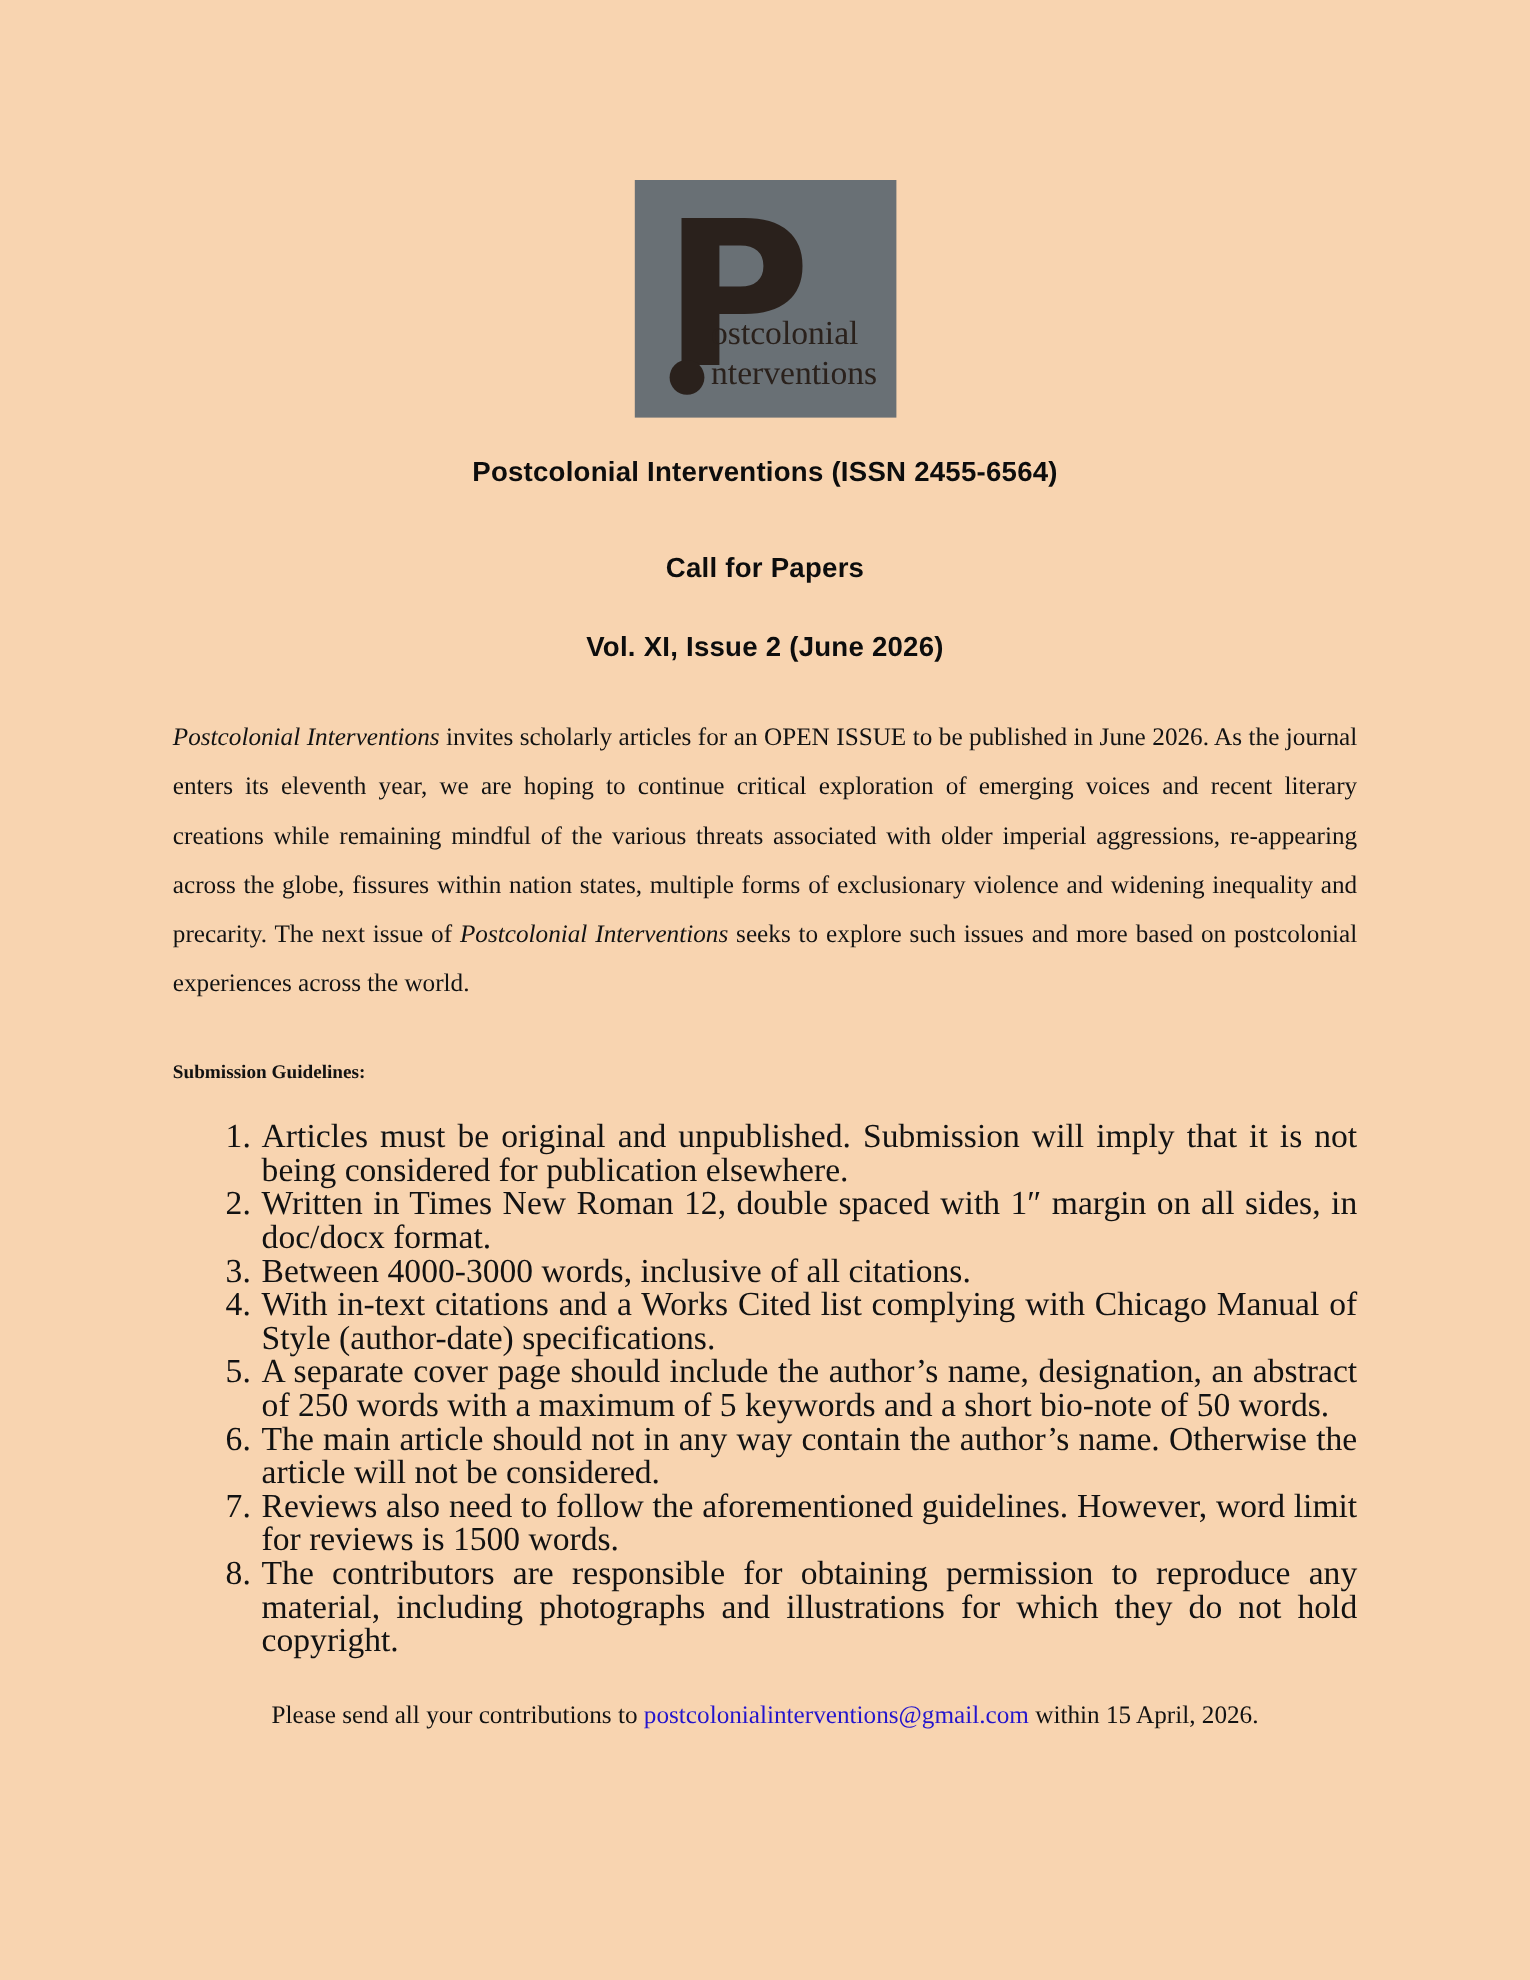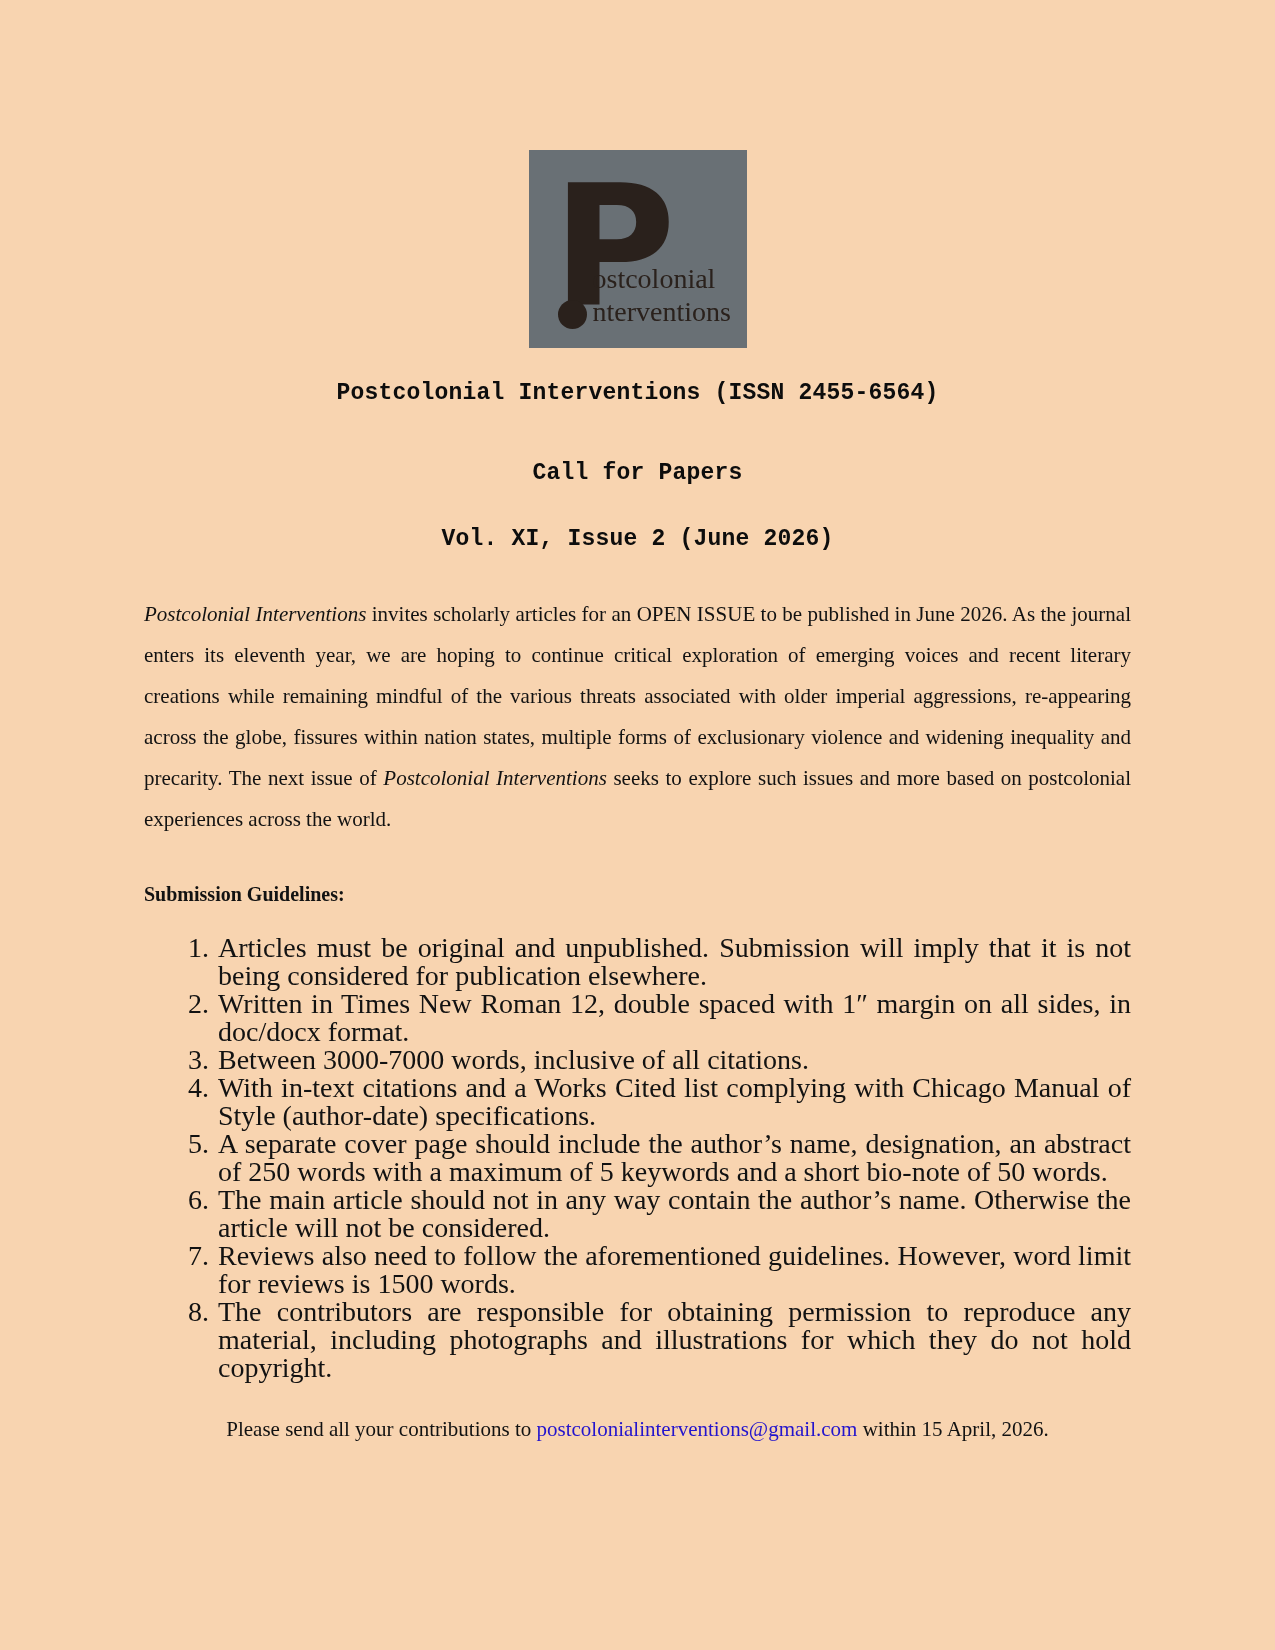--- a/index.html
+++ b/index.html
@@ -50,21 +50,21 @@
     left: 64px;
     top: 112px;
     font-family: Liberation Serif, serif;
     font-size: 28px;
     line-height: 33px;
     color: #2a211c;
     white-space: nowrap;
   }
   
   h1, h2, h3 {
-    font-family: Liberation Mono, monospace;
+    font-family: Liberation Sans, sans-serif;
     font-weight: bold;
     text-align: center;
     font-size: 23px;
     line-height: 30px;
     color: #0d0d0d;
     letter-spacing: 0.2px;
   }
   h1 { margin: 30px 0 0; }
   h2 { margin: 50px 0 0; }
   h3 { margin: 36px 0 0; }
@@ -72,21 +72,21 @@
   .intro {
     margin: 40px 0 0;
     font-size: 21px;
     line-height: 41px;
     text-align: justify;
   }
   .intro em { }
   
   .guidelines-heading {
     margin: 40px 0 0;
-    font-size: 20px;
+    font-size: 16px;
     line-height: 28px;
     font-weight: bold;
   }
   ol.guidelines {
     margin: 26px 0 0;
     padding: 0 0 0 72px;
     font-size: 28px;
     line-height: 28px;
   }
   ol.guidelines li {
@@ -124,21 +124,21 @@
   <h2>Call for Papers</h2>
   <h3>Vol. XI, Issue 2 (June 2026)</h3>
 
   <p class="intro"><em>Postcolonial Interventions</em><span> invites scholarly articles for an OPEN ISSUE to be published in June 2026. As the journal enters its eleventh year, we are hoping to continue critical exploration of emerging voices and recent literary creations while remaining mindful of the various threats associated with older imperial aggressions, re-appearing across the globe, fissures within nation states, multiple forms of exclusionary violence and widening inequality and precarity. The next issue of </span><em>Postcolonial Interventions</em><span> seeks to explore such issues and more based on postcolonial experiences across the world.</span></p>
 
   <p class="guidelines-heading">Submission Guidelines:</p>
 
   <ol class="guidelines">
     <li>Articles must be original and unpublished. Submission will imply that it is not being considered for publication elsewhere.</li>
     <li>Written in Times New Roman 12, double spaced with 1″ margin on all sides, in doc/docx format.</li>
-    <li>Between 3000-7000 words, inclusive of all citations.</li>
+    <li>Between 4000-3000 words, inclusive of all citations.</li>
     <li>With in-text citations and a Works Cited list complying with Chicago Manual of Style (author-date) specifications.</li>
     <li>A separate cover page should include the author’s name, designation, an abstract of 250 words with a maximum of 5 keywords and a short bio-note of 50 words.</li>
     <li>The main article should not in any way contain the author’s name. Otherwise the article will not be considered.</li>
     <li>Reviews also need to follow the aforementioned guidelines. However, word limit for reviews is 1500 words.</li>
     <li>The contributors are responsible for obtaining permission to reproduce any material, including photographs and illustrations for which they do not hold copyright.</li>
   </ol>
 
   <p class="submission-note"><span>Please send all your contributions to </span><a class="email-link">postcolonialinterventions@gmail.com</a><span> within 15 April, 2026.</span></p>
 
 </div>

